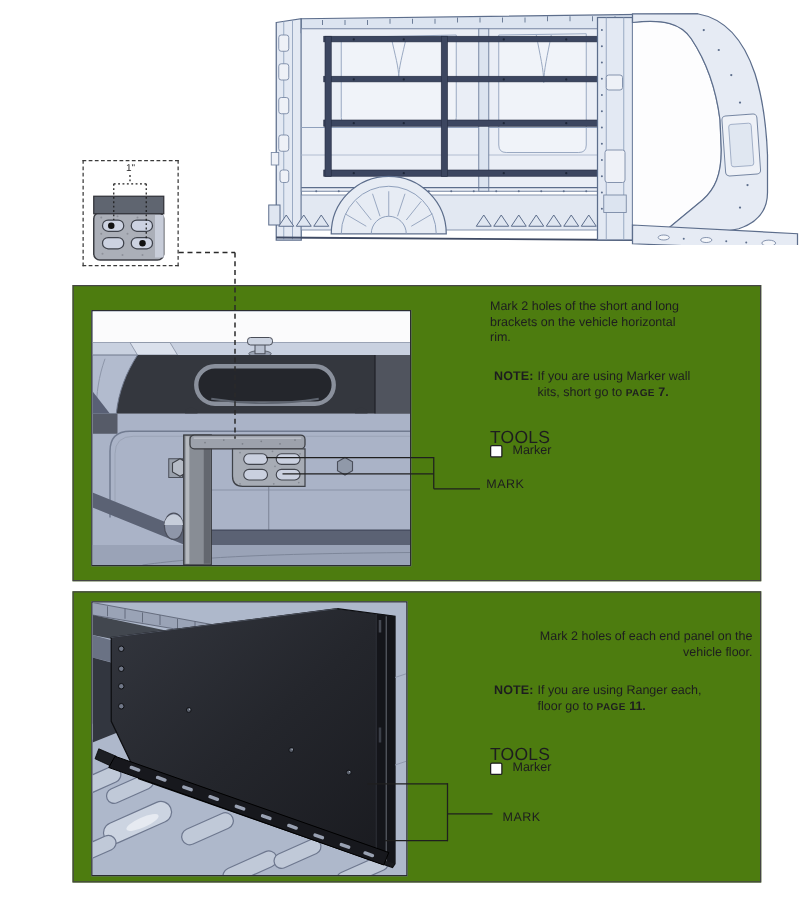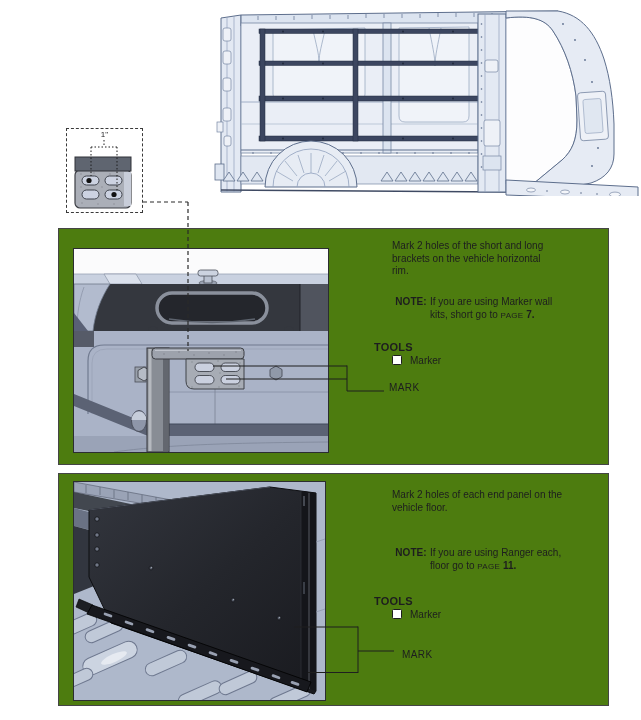--- a/index.html
+++ b/index.html
@@ -17,24 +17,24 @@
   #step2-panel{top:473px;height:233px;}
   .scene-frame{
     position:absolute;border:1px solid #2b2d31;box-sizing:border-box;overflow:hidden;background:#b6bfd1;
   }
   
   .instruction{position:absolute;left:333px;width:210px;font-size:10px;line-height:12.5px;}
   .instruction div{white-space:nowrap;}
   .note-row{position:absolute;left:333px;display:flex;font-size:10px;line-height:12.5px;}
   .note-label{font-weight:bold;width:38px;flex:none;letter-spacing:.1px;text-align:center;}
   .note-body div{white-space:nowrap;}
-  .pagecaps{font-weight:normal;font-size:8px;letter-spacing:.3px;margin-top:48px;}
+  .pagecaps{font-weight:bold;font-size:8px;letter-spacing:.3px;margin-top:48px;}
   .pagenum{font-weight:bold;}
-  .tools-heading{position:absolute;left:315px;font-weight:bold;font-size:11px;letter-spacing:.2px;}
-  .marker-row{position:absolute;left:333px;font-size:10px;display:flex;align-items:flex-start;}
+  .tools-heading{position:absolute;left:333px;font-weight:normal;font-size:14px;letter-spacing:.2px;}
+  .marker-row{position:absolute;left:333px;font-size:10px;display:flex;align-items:flex-end;}
   .checkbox{
     display:inline-block;width:8px;height:8px;border:1.4px solid #1d1d1f;
     border-radius:1.5px;margin-right:8px;flex:none;position:relative;top:0px;background:#fff;
   }
   .mark-label{position:absolute;font-size:10px;letter-spacing:.4px;}
   
   #detail-box{
     position:absolute;left:66px;top:128px;width:77px;height:85px;
     border:1.5px dashed #3a3a3a;box-sizing:border-box;background:#fff;
   }
@@ -429,21 +429,21 @@
           <rect x="176.5" y="185.7" width="9" height="2.8" rx="1.4" transform="rotate(19.3 181 187.1)"></rect>
           <rect x="197.5" y="193.3" width="9" height="2.8" rx="1.4" transform="rotate(19.3 202 194.7)"></rect>
           <rect x="216.5" y="200" width="9" height="2.8" rx="1.4" transform="rotate(19.3 221 201.4)"></rect>
         </g>
 
         <line x1="242" y1="60" x2="251" y2="57" stroke="#8b94a8" stroke-width="0.7"></line>
         <line x1="242" y1="130" x2="251" y2="127" stroke="#8b94a8" stroke-width="0.7"></line>
       </svg>
     </div>
 
-    <div class="instruction" style="top:15px;">
+    <div class="instruction" style="top:30px;text-align:right;">
       <div>Mark 2 holes of each end panel on the</div>
       <div>vehicle floor.</div>
     </div>
 
     <div class="note-row" style="top:73px;">
       <div class="note-label">NOTE:</div>
       <div class="note-body">
         <div>If you are using Ranger each,</div>
         <div>
           <span>floor go to</span>

